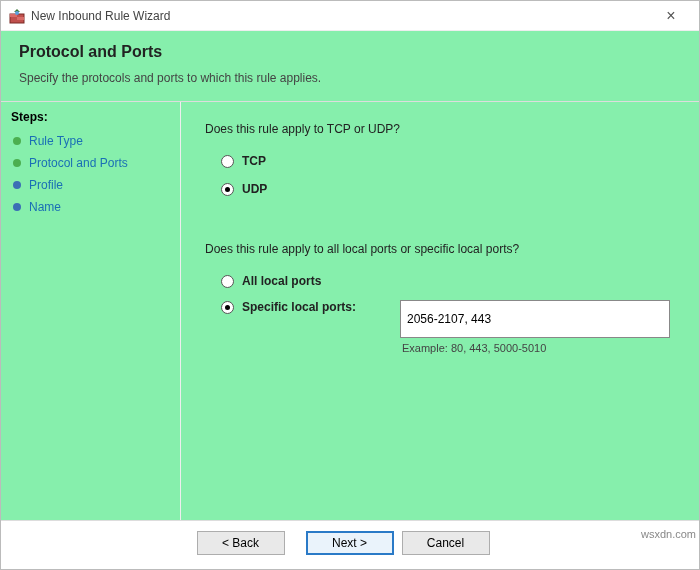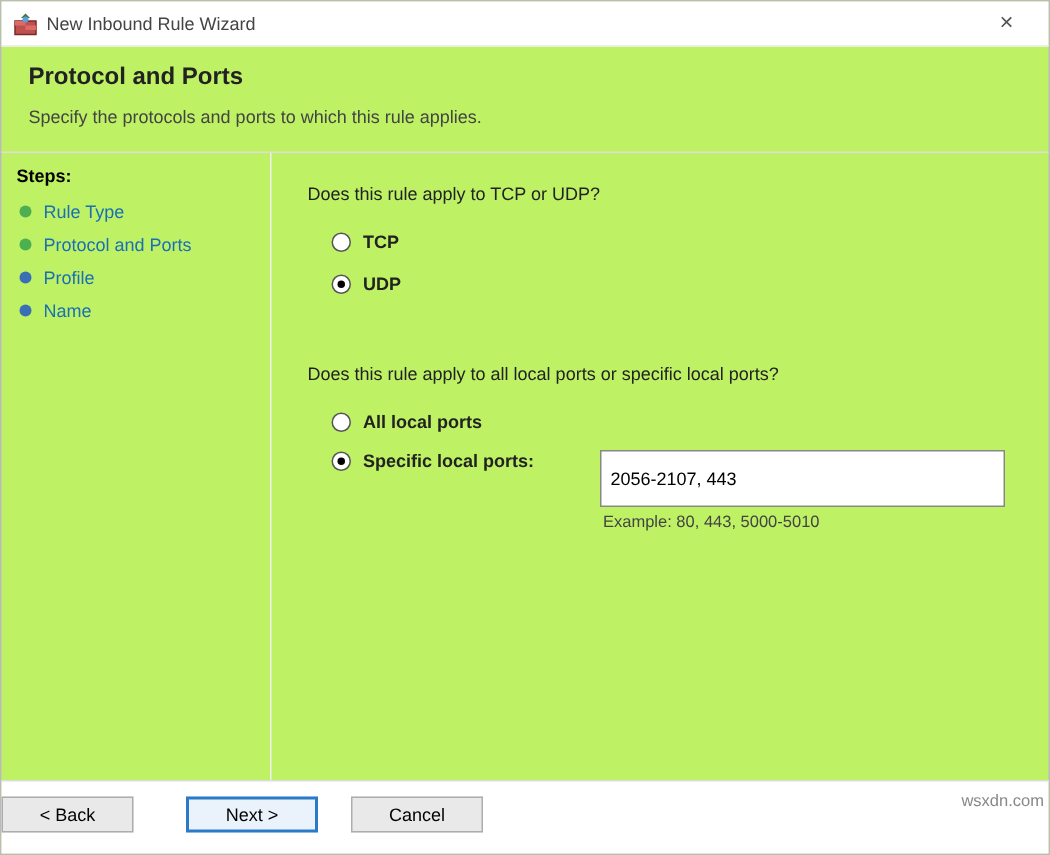--- a/index.html
+++ b/index.html
@@ -10,21 +10,21 @@
       width: 700px;
       height: 570px;
       overflow: hidden;
     }
     .window {
       border: 1px solid #bbb;
       width: 700px;
       height: 570px;
       display: flex;
       flex-direction: column;
-      background: #bef264;
+      background: #86efac;
     }
     .titlebar {
       height: 30px;
       display: flex;
       align-items: center;
       padding: 0 8px;
       background: #fff;
       border-bottom: 1px solid #eee;
     }
     .titlebar .icon { width: 16px; height: 16px; margin-right: 6px; }
@@ -100,22 +100,22 @@
       font-size: 12px;
       font-family: inherit;
       height: 38px;
     }
     .example { font-size: 11px; color: #444; margin-top: 4px; padding-left: 2px; }
     .spacer { flex: 1; }
     .footer {
       padding: 10px 14px 14px 0;
       border-top: 1px solid #ddd;
       display: flex;
-      justify-content: flex-start;
-      gap: 22px;
+      justify-content: center;
+      gap: 8px;
       background: #fff;
     }
     .btn {
       min-width: 88px;
       height: 24px;
       border: 1px solid #adadad;
       background: #e9e9e9;
       font-size: 12px;
       cursor: pointer;
       padding: 0 8px;

